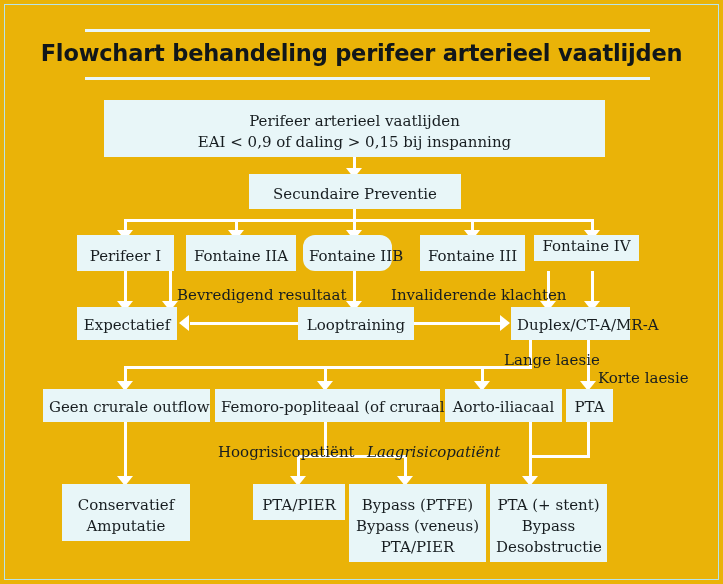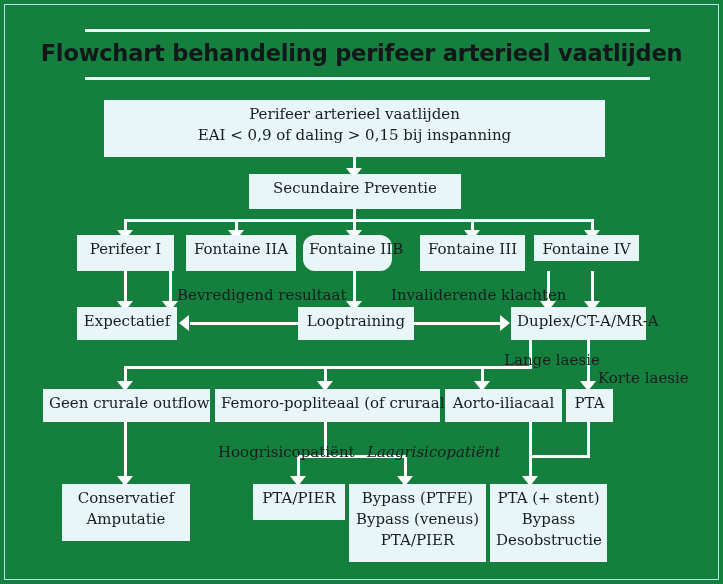--- a/index.html
+++ b/index.html
@@ -4,21 +4,21 @@
 <style>
   html,body{margin:0;padding:0;}
   body{
     width:723px;height:584px;
     background:#a9dee5;
     font-family:"DejaVu Serif","Liberation Serif",serif;
     overflow:hidden;
   }
   #root{
     position:relative;width:723px;height:584px;
-    background:#15803d;
+    background:#eab308;
     box-sizing:border-box;
   }
   
   #frame{
     position:absolute;left:4px;top:4px;right:4px;bottom:4px;
     border:1px solid #b6e4ea;
     pointer-events:none;
   }
   #title{
     position:absolute;left:0;top:40px;width:723px;
@@ -36,21 +36,21 @@
   #rule-top{left:85px;top:29px;width:565px;}
   #rule-bottom{left:85px;top:77px;width:565px;}
 
   .box{
     position:absolute;
     background:#e8f6f8;
     color:#171d20;
     font-size:15px;
     line-height:21px;
     display:flex;
-    align-items:flex-start;
+    align-items:flex-end;
     justify-content:center;
     text-align:center;
     box-sizing:border-box;
     padding:4px 6px;
   }
   .box .ln{display:block;white-space:nowrap;}
   .box-inner{width:100%;}
 
   .lbl{
     position:absolute;
@@ -174,21 +174,21 @@
   <div class="box" style="left:77px;top:307px;width:100px;height:33px;">
     <div class="box-inner">
         <span class="ln">Expectatief</span>
       </div>
   </div>
   <div class="box" style="left:298px;top:307px;width:116px;height:33px;">
     <div class="box-inner">
         <span class="ln">Looptraining</span>
       </div>
   </div>
-  <div class="box" style="left:511px;top:307px;width:135px;height:33px;">
+  <div class="box" style="left:511px;top:307px;width:119px;height:33px;">
     <div class="box-inner">
         <span class="ln">Duplex/CT-A/MR-A</span>
       </div>
   </div>
 
   <div class="ln-h" style="left:190px;top:322px;width:108px;"></div>
   <div class="arr-l" style="left:179px;top:315px;"></div>
 
   <div class="ln-h" style="left:414px;top:322px;width:87px;"></div>
   <div class="arr-r" style="left:500px;top:315px;"></div>

